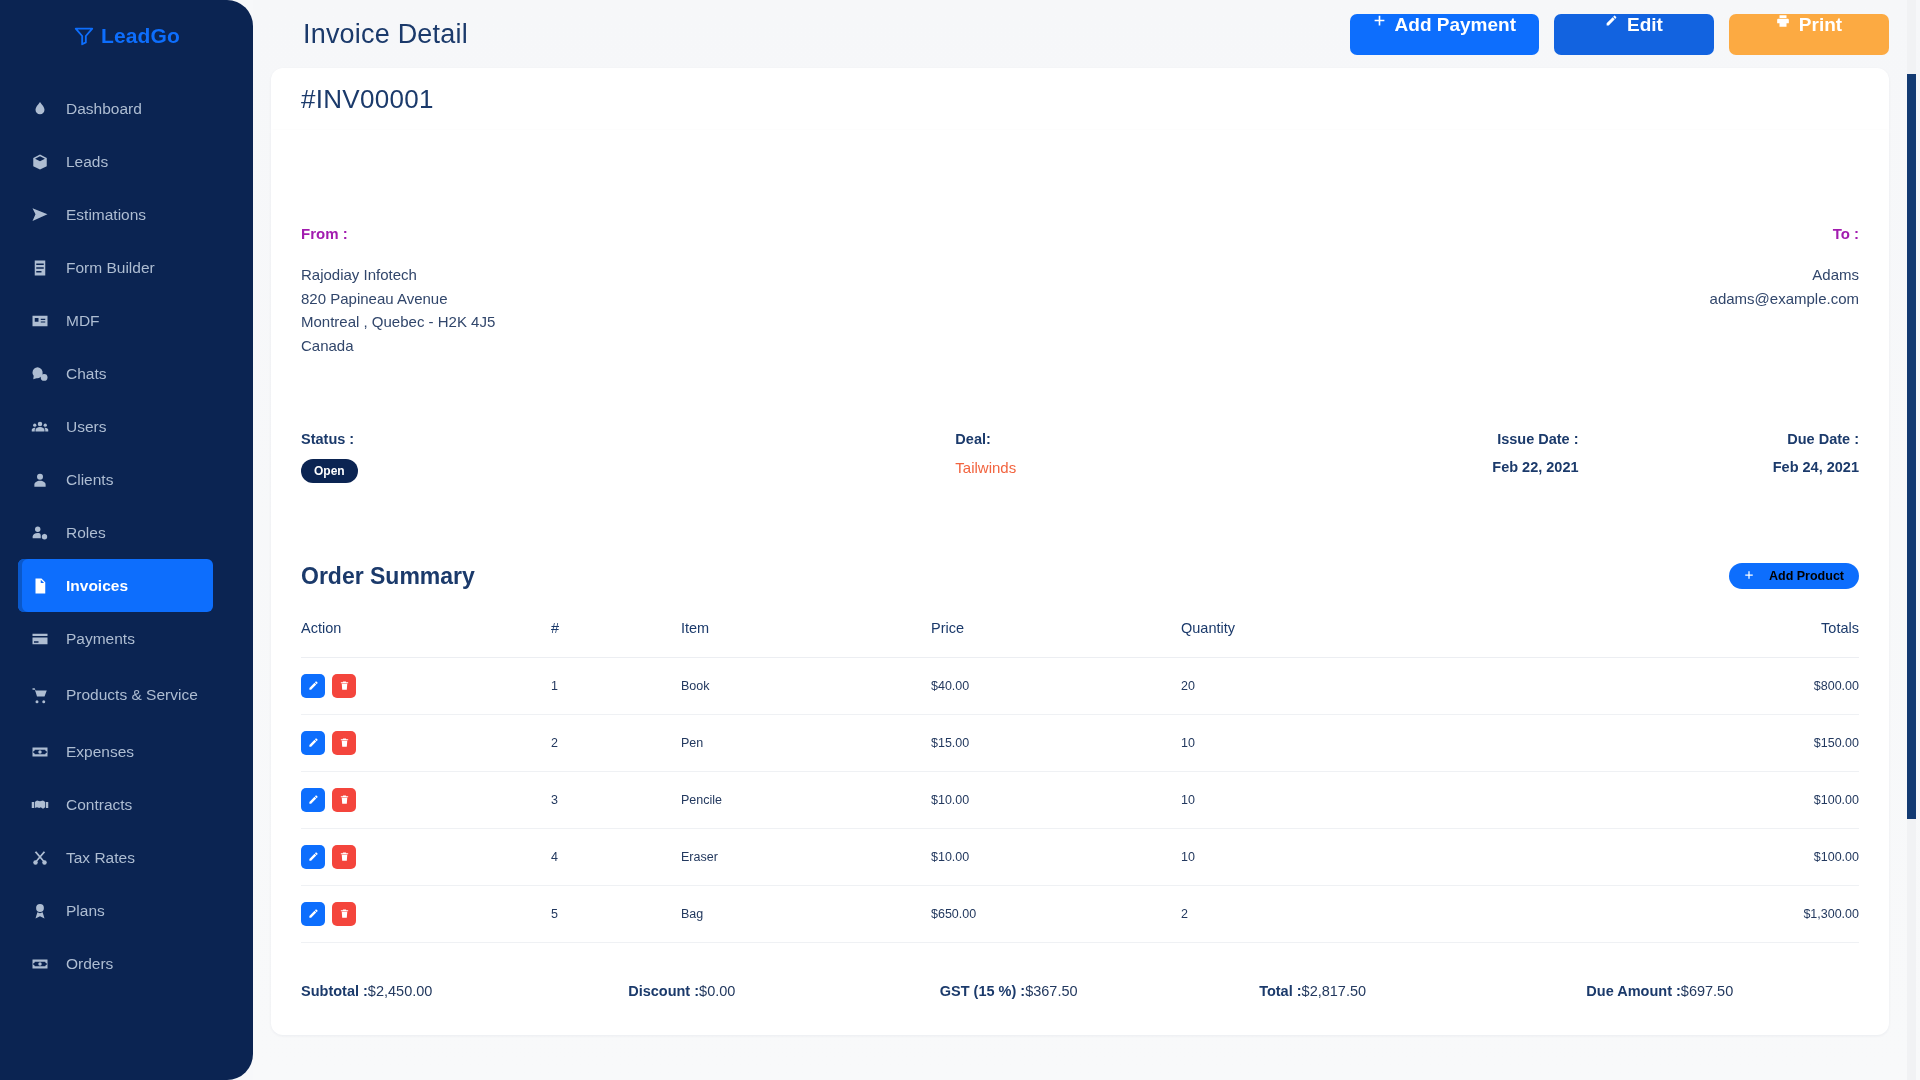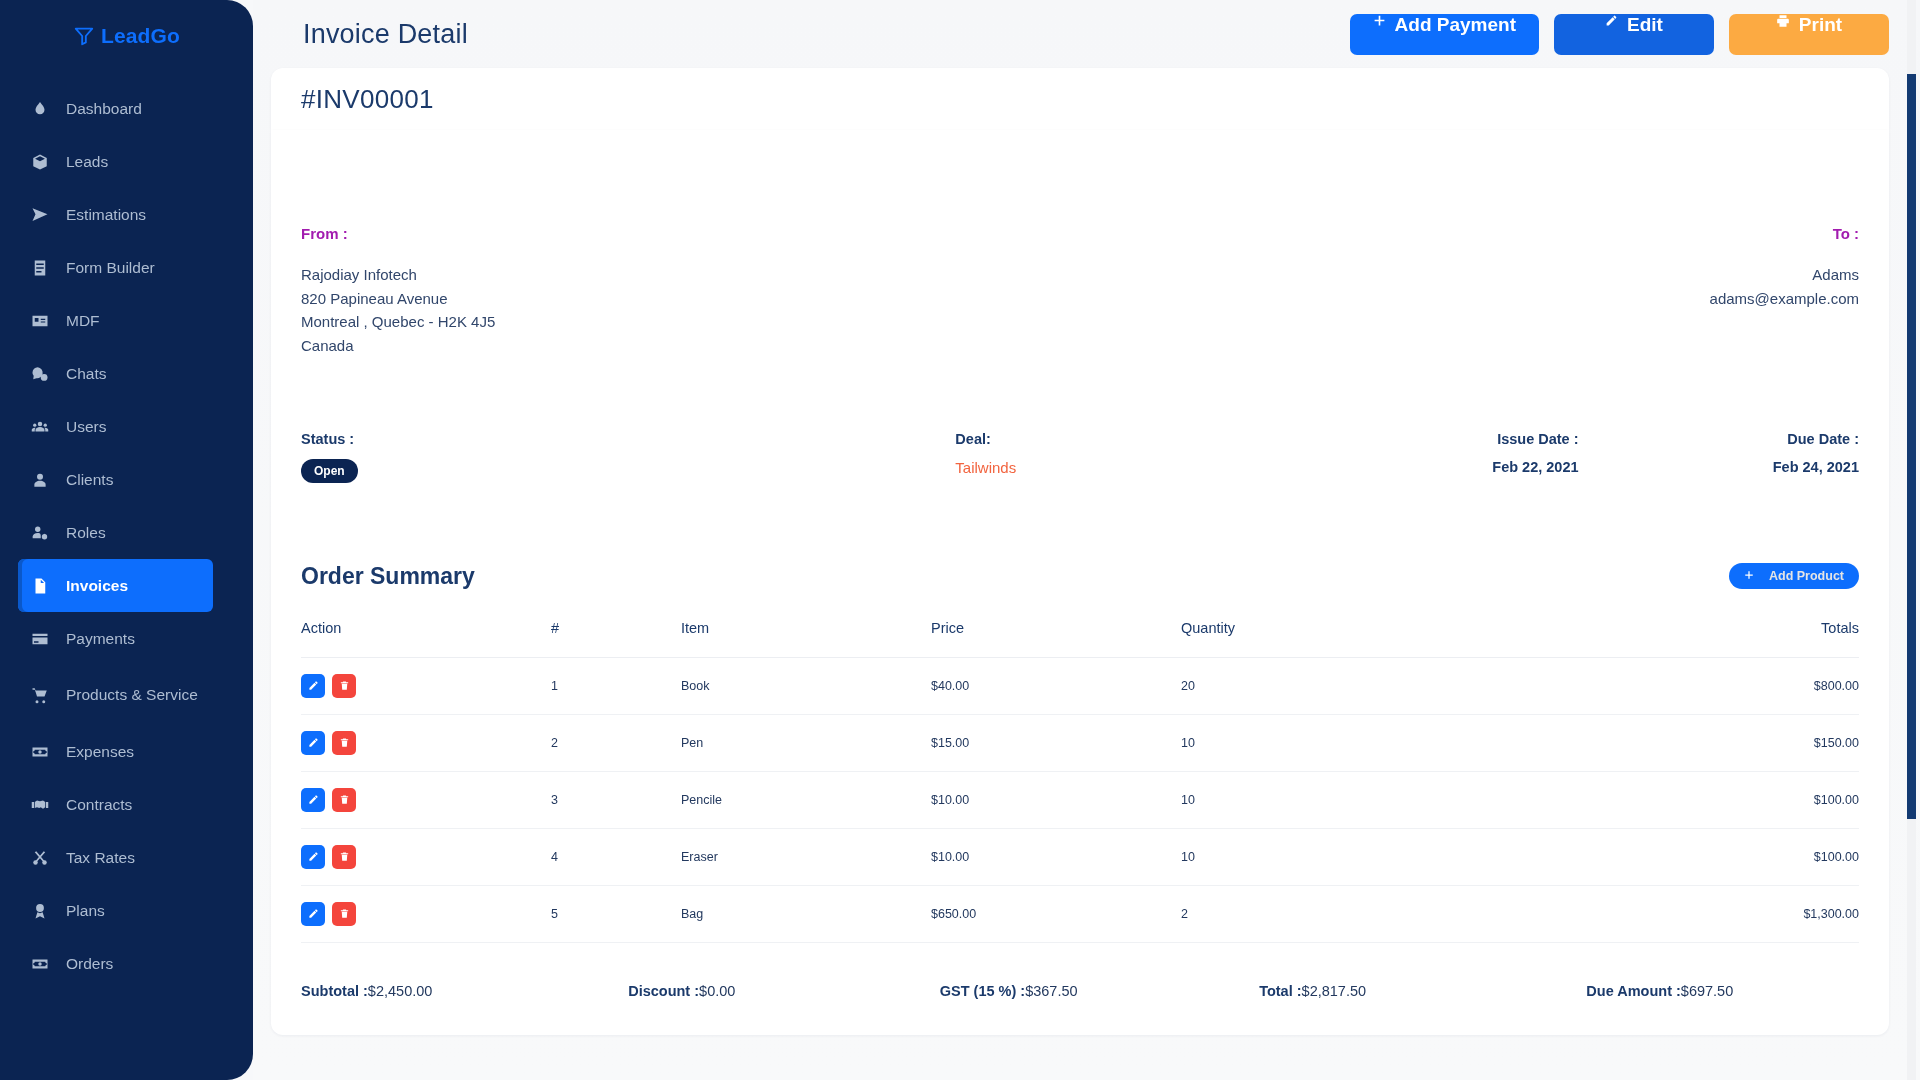--- a/index.html
+++ b/index.html
@@ -193,21 +193,21 @@
     font-size: 23px;
     color: #1b3a6b;
   }
   .btn-add-product {
     margin-left: auto;
     background: #0d6efd;
     border: none;
     border-radius: 17px;
     height: 26px;
     padding: 0 15px;
-    color: #e5e5e5;
+    color: #000000;
     font-size: 12.5px;
     font-weight: bold;
     display: inline-flex;
     align-items: center;
     gap: 15px;
     cursor: pointer;
     font-family: "Liberation Sans", sans-serif;
   }
 
   table.order-table {

